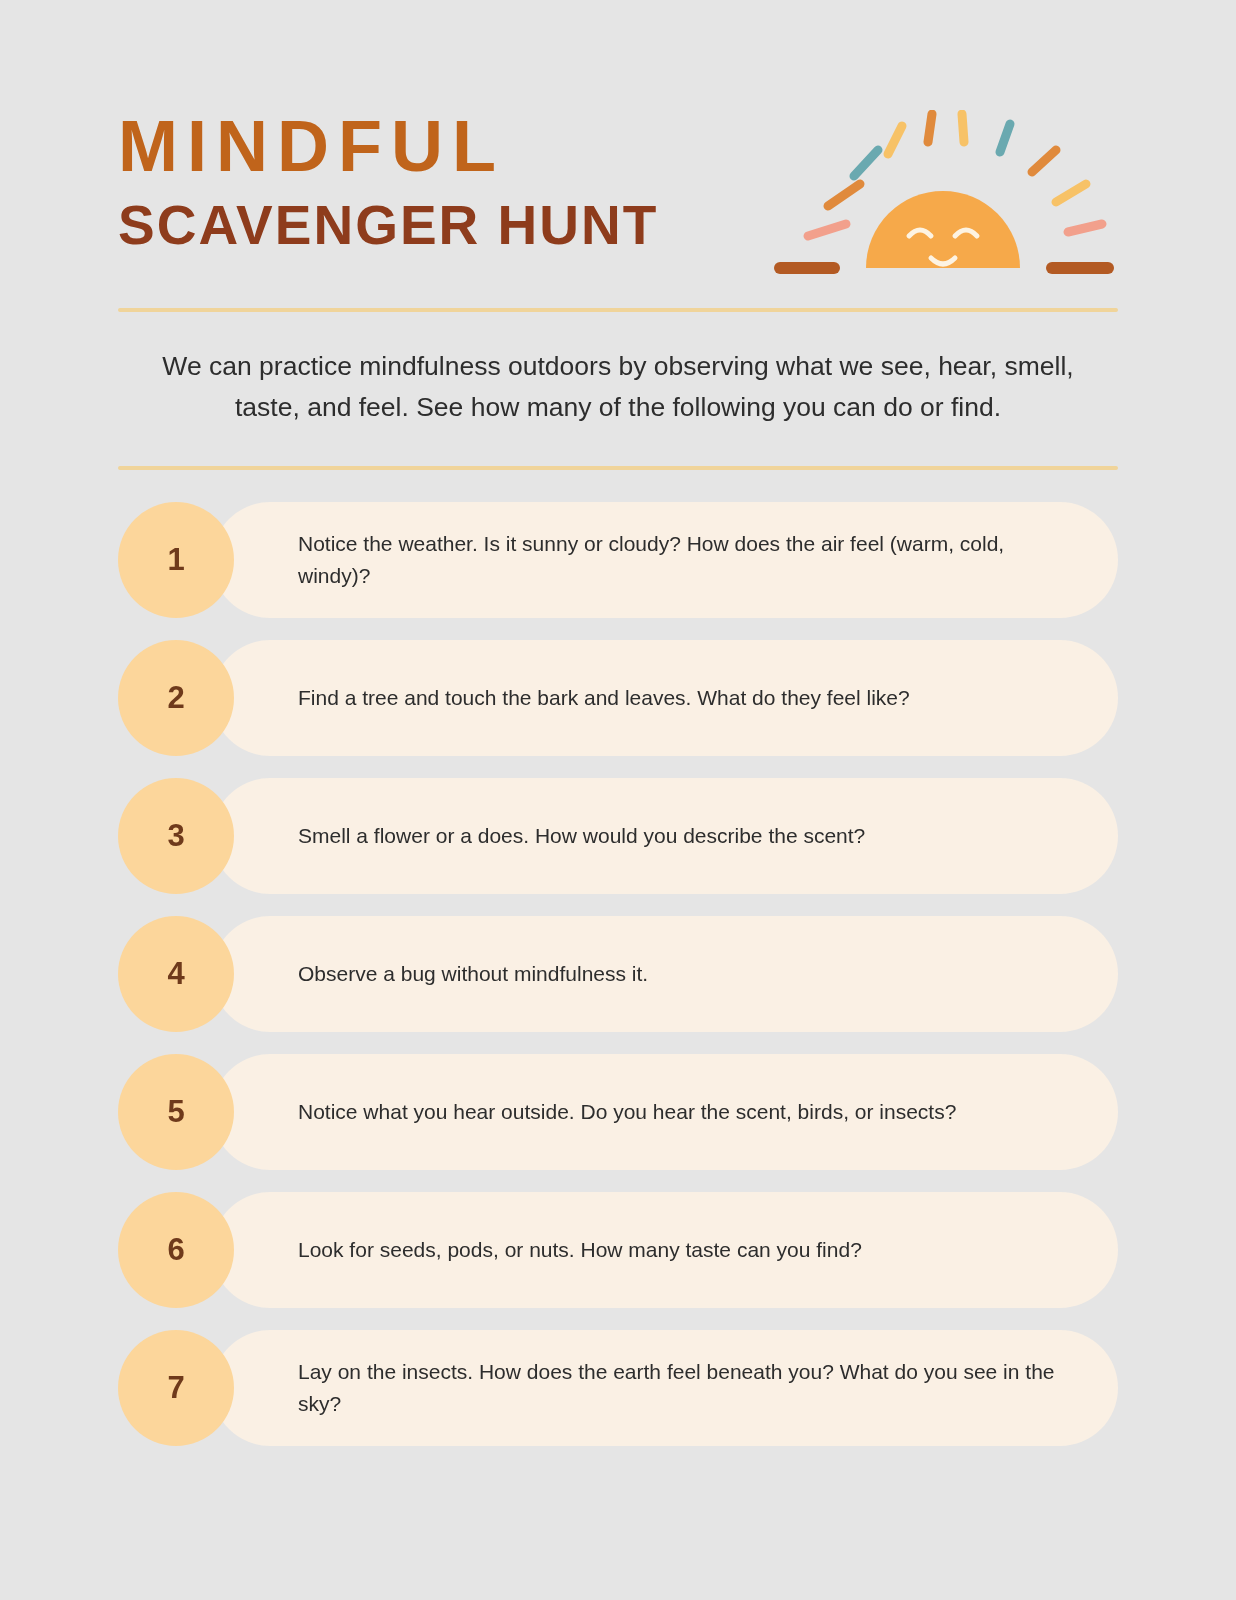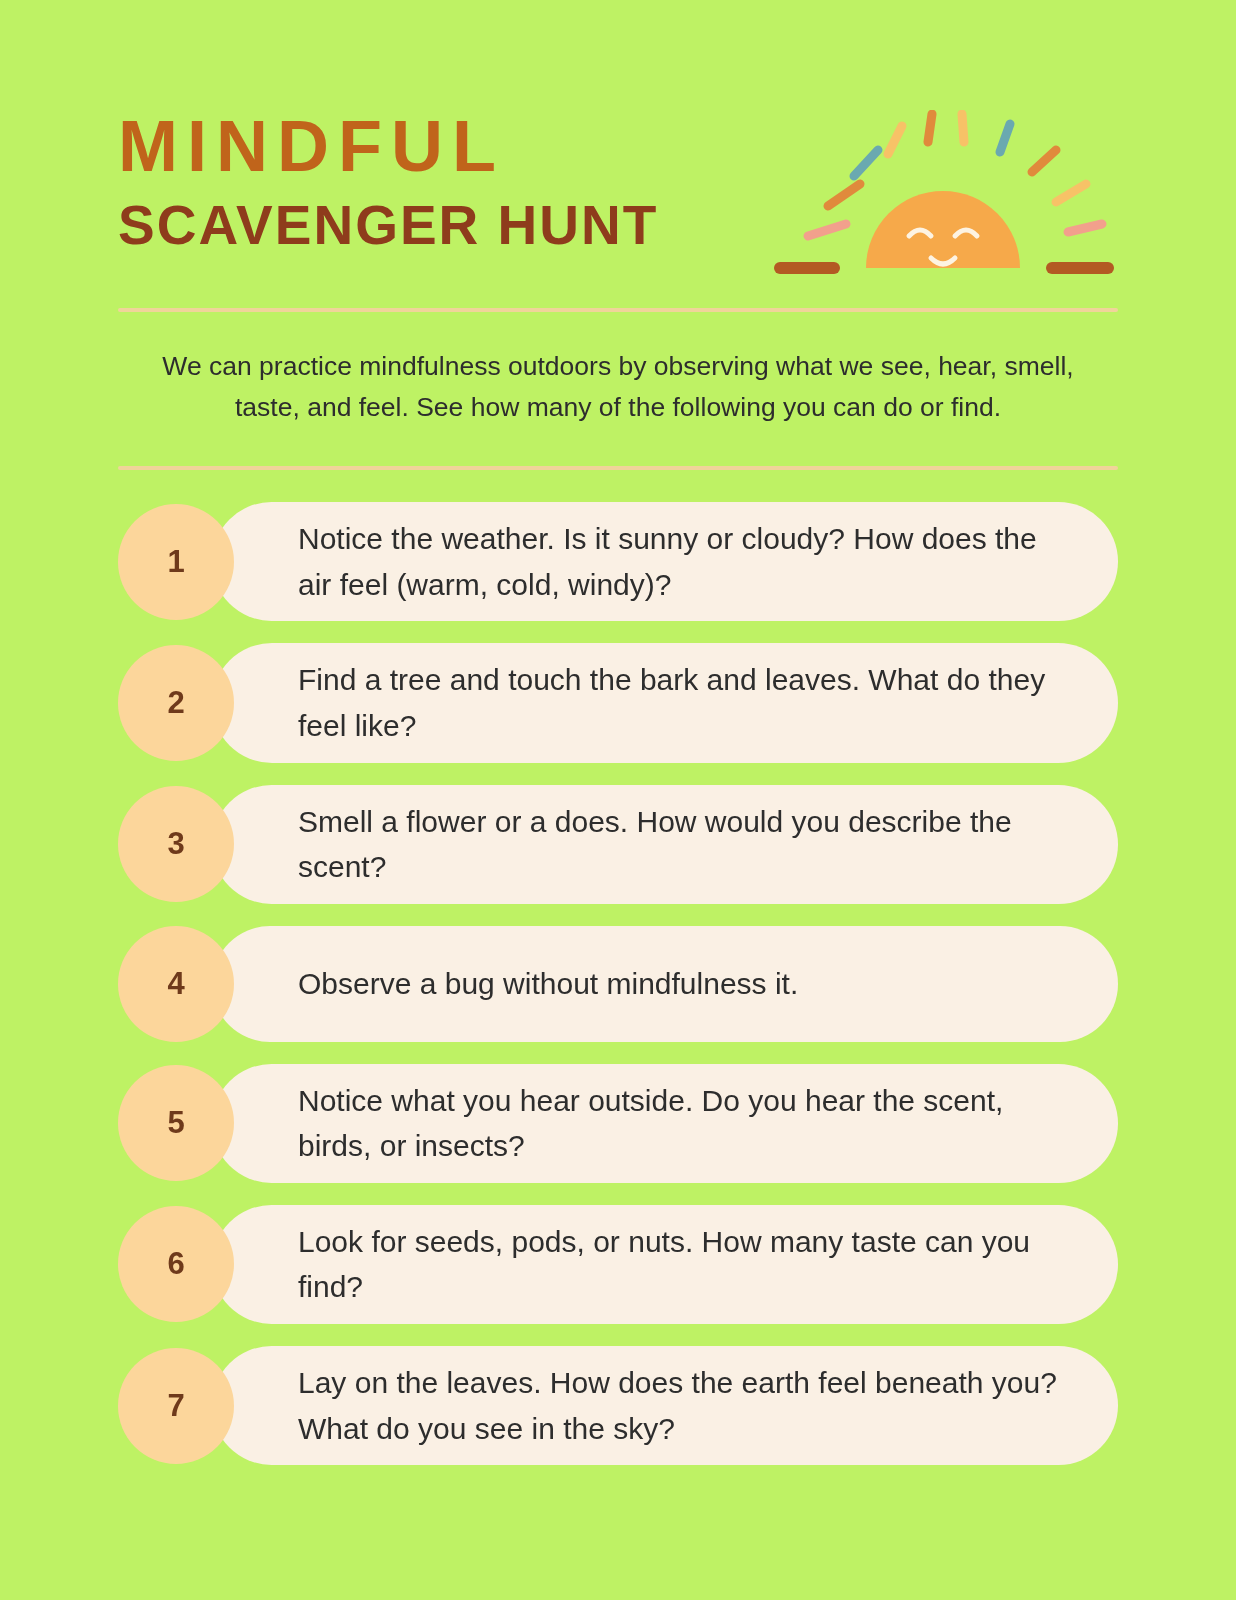--- a/index.html
+++ b/index.html
@@ -11,21 +11,21 @@
     width: 1236px;
     height: 1600px;
     font-family: "Liberation Sans", sans-serif;
     color: #3b2a1e;
     overflow: hidden;
   }
   .page {
     position: relative;
     width: 1236px;
     height: 1600px;
-    background: #bef264;
+    background: #e5e5e5;
     box-sizing: border-box;
     padding: 100px 118px 0 118px;
   }
 
   
   .header {
     display: flex;
     align-items: flex-start;
     justify-content: space-between;
   }
@@ -104,21 +104,21 @@
     background: #faf0e4;
     border-radius: 60px;
     min-height: 116px;
     display: flex;
     align-items: center;
     padding: 14px 48px 14px 86px;
     box-sizing: border-box;
     z-index: 1;
   }
   .item-text {
-    font-size: 30px;
+    font-size: 21px;
     line-height: 1.52;
     color: #2d2d2d;
   }
 </style>
 </head>
 <body>
 
 <div class="page">
 
   <div class="header">
@@ -203,18 +203,18 @@
     <div class="item">
       <div class="num-badge">6</div>
       <div class="item-pill">
         <span class="item-text">Look for seeds, pods, or nuts. How many taste can you find?</span>
       </div>
     </div>
 
     <div class="item">
       <div class="num-badge">7</div>
       <div class="item-pill">
-        <span class="item-text">Lay on the leaves. How does the earth feel beneath you? What do you see in the sky?</span>
+        <span class="item-text">Lay on the insects. How does the earth feel beneath you? What do you see in the sky?</span>
       </div>
     </div>
 
   </div>
 </div>
 
 </body></html>

